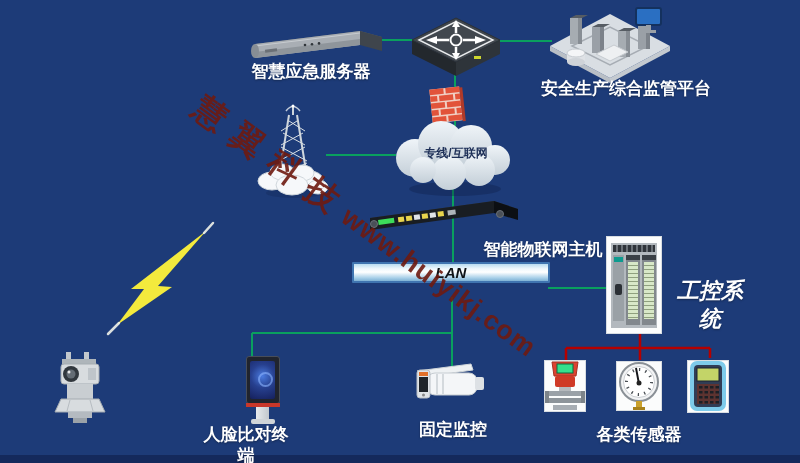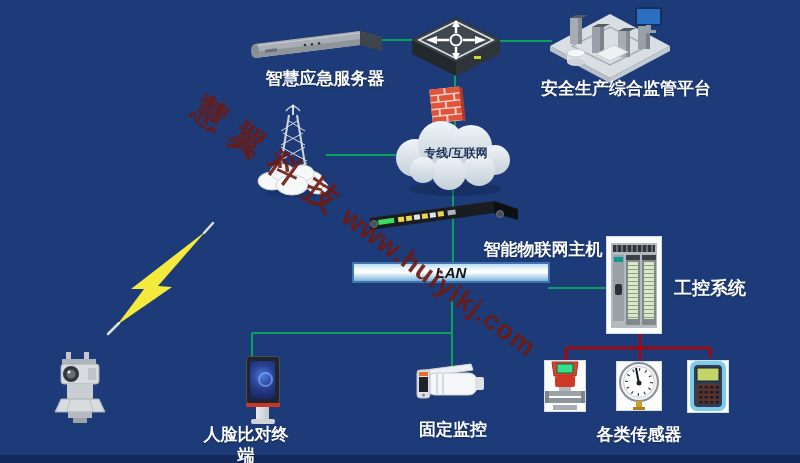--- a/index.html
+++ b/index.html
@@ -103,21 +103,21 @@
     <polygon points="10,22 115,9 115,23 10,36" fill="#a9aeb4"></polygon>
     <polygon points="10,30 115,17 115,23 10,36" fill="#8f959b"></polygon>
     <polygon points="115,9 137,15 137,29 115,23" fill="#3f454c"></polygon>
     <line x1="10" y1="24" x2="115" y2="11" stroke="#c8ccd0" stroke-width="1"></line>
     <ellipse cx="10" cy="29" rx="4" ry="7" fill="#888e95"></ellipse>
     <circle cx="60" cy="23" r="1.3" fill="#30353a"></circle>
     <circle cx="67" cy="22.2" r="1.3" fill="#30353a"></circle>
     <circle cx="74" cy="21.4" r="1.3" fill="#30353a"></circle>
     <rect x="20" y="27" width="12" height="3" fill="#6b7076" transform="rotate(-7 26 28)"></rect>
   </svg>
-  <div class="label" style="left:250px;top:61px;width:150px;margin-top:7px;">智慧应急服务器</div>
+  <div class="label" style="left:236px;top:61px;width:150px;">智慧应急服务器</div>
 
   <svg class="device" style="left:408px;top:12px;" width="96" height="68">
     <polygon points="4,28 4,42 48,64 48,50" fill="#23282d"></polygon>
     <polygon points="48,50 48,64 92,42 92,28" fill="#2e343a"></polygon>
     <polygon points="4,28 48,6 92,28 48,50" fill="#41474e" stroke="#2a2f35" stroke-width="1"></polygon>
     <polygon points="11,28 48,9.5 85,28 48,46.5" fill="none" stroke="#e8eaec" stroke-width="1.5"></polygon>
     <circle cx="48" cy="28" r="5.5" fill="none" stroke="#ffffff" stroke-width="2"></circle>
     <line x1="48" y1="21" x2="48" y2="14" stroke="#fff" stroke-width="2.5"></line>
     <polygon points="44,15 48,8 52,15" fill="#fff"></polygon>
     <line x1="48" y1="35" x2="48" y2="42" stroke="#fff" stroke-width="2.5"></line>
@@ -258,21 +258,21 @@
       <div class="pport"></div>
     <div class="ps1">
         <div class="pc"></div>
         <div class="pw"></div>
       </div>
     <div class="ps2">
         <div class="pc"></div>
         <div class="pw"></div>
       </div>
   </div>
-  <div class="label" style="left:668px;top:277px;width:84px;font-size:18px;">工控系统</div>
+  <div class="label" style="left:668px;top:277px;width:84px;font-size:22px;font-style:italic;">工控系统</div>
 
   <svg class="device" style="left:48px;top:350px;" width="64" height="78">
     <rect x="18" y="2" width="5" height="9" fill="#c2c8cd"></rect>
     <rect x="36" y="2" width="5" height="9" fill="#c2c8cd"></rect>
     <rect x="14" y="9" width="34" height="5" fill="#aeb5ba"></rect>
     <rect x="13" y="14" width="38" height="20" rx="3" fill="#d8dcdf" stroke="#a5acb2" stroke-width="1"></rect>
     <circle cx="23" cy="24" r="8" fill="#31373d"></circle>
     <circle cx="23" cy="24" r="4.5" fill="#646c74"></circle>
     <circle cx="21" cy="22" r="1.5" fill="#e8e8e8"></circle>
     <rect x="40" y="18" width="8" height="12" fill="#bfc5ca"></rect>

